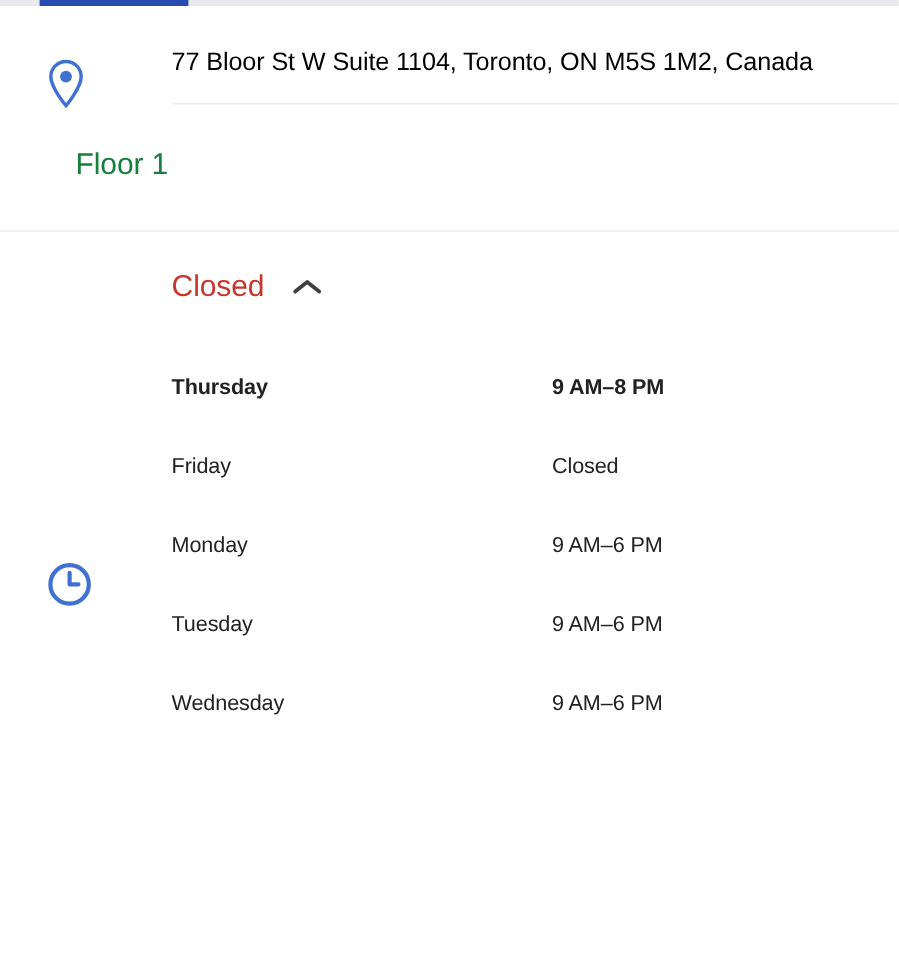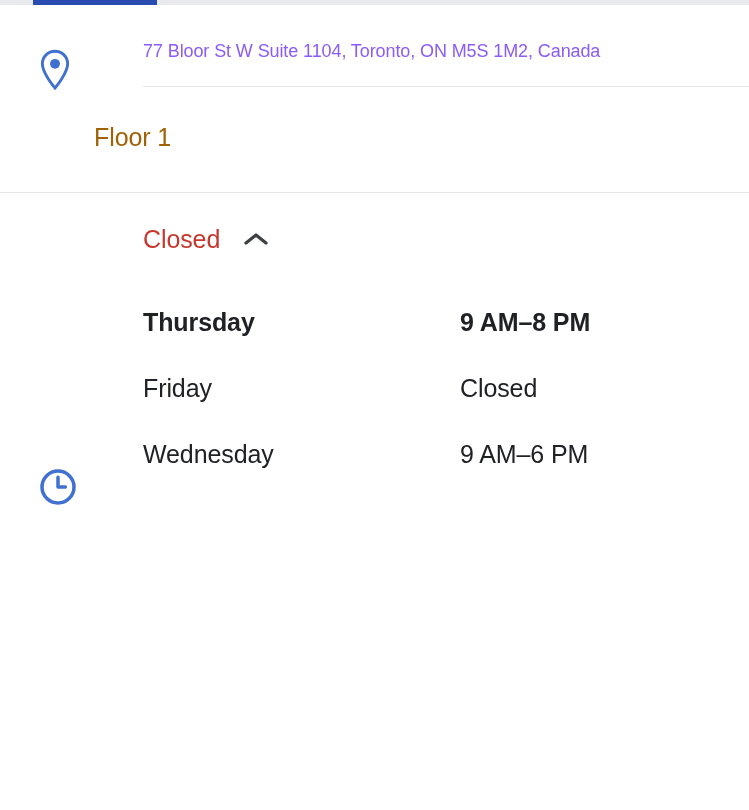--- a/index.html
+++ b/index.html
@@ -56,36 +56,36 @@
   
   .address-section {
     padding-top: 28px;
   }
   .address-icon {
     top: 44px;
   }
   .address-text {
     margin-left: 143px;
     margin-right: 46px;
-    font-size: 18px;
+    font-size: 21px;
     line-height: 37px;
-    color: #8b5cf6;
+    color: #000000;
     letter-spacing: -0.1px;
     padding-bottom: 16px;
   }
   .inner-divider {
     margin-left: 143px;
     height: 1px;
     background: #e4e6e8;
   }
   .floor-text {
-    margin-left: 94px;
+    margin-left: 63px;
     font-size: 25px;
     line-height: 37px;
-    color: #a16207;
+    color: #15803d;
     letter-spacing: -0.1px;
     padding-top: 32px;
     padding-bottom: 36px;
   }
 
   
   .hours-section {
     padding-top: 24px;
   }
   .hours-icon {
@@ -116,21 +116,21 @@
   .hours-table {
     margin-left: 143px;
     margin-top: 28px;
     border-collapse: collapse;
     width: 560px;
   }
   .hours-table tr {
     height: 66px;
   }
   .hours-table td {
-    font-size: 25px;
+    font-size: 18px;
     color: #202124;
     letter-spacing: -0.1px;
     vertical-align: middle;
     padding: 0;
   }
   .hours-table td.day {
     width: 317px;
   }
   .hours-table tr.today td {
     font-weight: bold;
@@ -183,18 +183,26 @@
     <tbody>
       <tr class="today">
         <td class="day">Thursday</td>
         <td class="hours">9 AM–8 PM</td>
       </tr>
       <tr>
         <td class="day">Friday</td>
         <td class="hours">Closed</td>
       </tr>
       <tr>
+        <td class="day">Monday</td>
+        <td class="hours">9 AM–6 PM</td>
+      </tr>
+      <tr>
+        <td class="day">Tuesday</td>
+        <td class="hours">9 AM–6 PM</td>
+      </tr>
+      <tr>
         <td class="day">Wednesday</td>
         <td class="hours">9 AM–6 PM</td>
       </tr>
     </tbody>
   </table>
 </div>
 
 </body></html>

